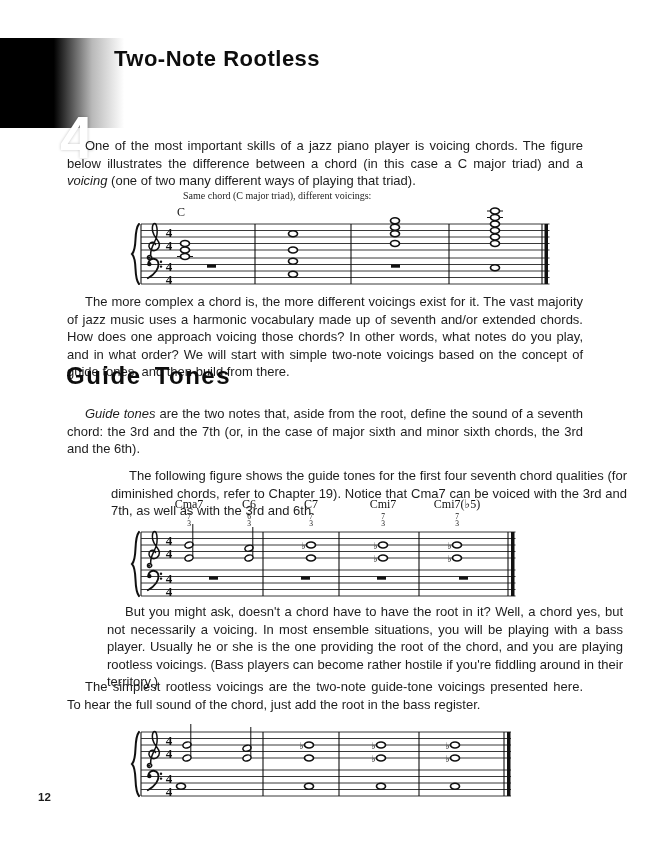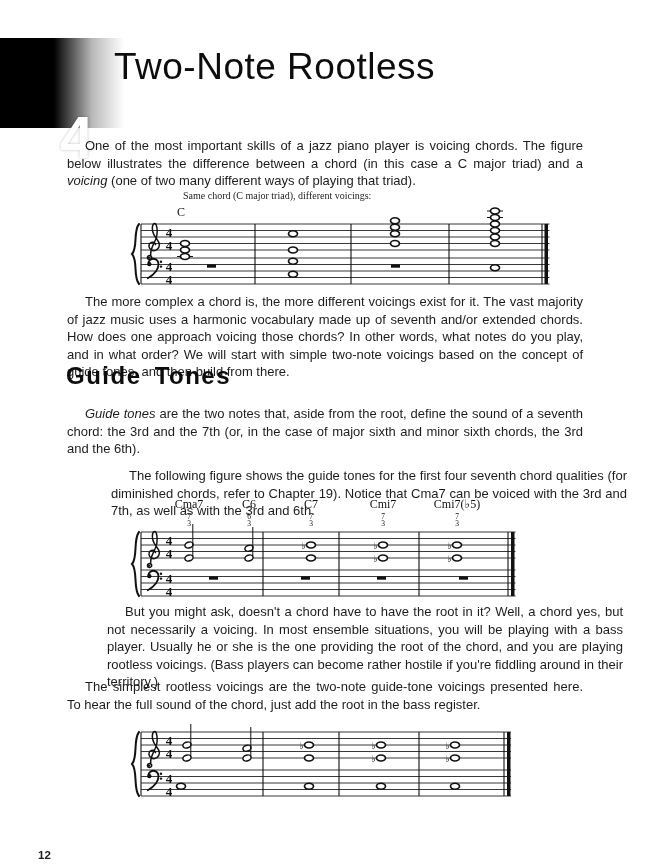--- a/index.html
+++ b/index.html
@@ -3,32 +3,32 @@
 <meta charset="utf-8">
 <style>
   html,body{margin:0;padding:0;background:#e8e8e8;}
   .page{position:relative;width:648px;height:864px;background:#ffffff;overflow:hidden;
         font-family:"Liberation Sans",sans-serif;color:#1d1d1d;}
   
   .chapter-bar{position:absolute;left:0;top:38px;width:128px;height:90px;
         background:linear-gradient(90deg,#000 0%,#000 42%,#b9b9b9 72%,#fff 97%);}
   .chapter-num{position:absolute;left:60px;top:70px;font-size:60px;font-weight:bold;
         color:#fff;line-height:1;text-shadow:0 0 3px rgba(0,0,0,.25);}
-  .title-line{position:absolute;font-weight:normal;font-size:37px;letter-spacing:.5px;color:#0d0d0d;line-height:1;}
+  .title-line{position:absolute;font-weight:bold;font-size:22px;letter-spacing:.5px;color:#0d0d0d;line-height:1;}
   .title-1{left:114px;top:48px;}
   .title-2{left:157px;top:83px;}
   
   .para{position:absolute;left:67px;width:516px;margin:0;font-size:13px;line-height:17.5px;
         text-align:justify;text-indent:18px;color:#1d1d1d;}
   .p1{top:137px;} .p2{top:293px;} .p3{top:405px;} .p4{top:467px;margin-left:44px;} .p5{top:603px;margin-left:40px;} .p6{top:678px;}
   .section-heading{position:absolute;left:66px;top:362px;margin:0;font-size:24px;font-weight:bold;
         letter-spacing:1.5px;word-spacing:5px;color:#0d0d0d;}
   .fig-caption{position:absolute;left:183px;top:190px;font-family:"Liberation Serif",serif;
         font-size:10px;color:#1d1d1d;}
-  .page-num{position:absolute;left:38px;top:849px;font-size:11.5px;font-weight:bold;}
+  .page-num{position:absolute;left:38px;top:791px;font-size:11.5px;font-weight:bold;}
   
   .fig{position:absolute;}
   .fig1{left:123px;top:198px;} .fig2{left:123px;top:494px;} .fig3{left:123px;top:712px;}
   .sline{stroke:#222;stroke-width:.9;}
   .bline{stroke:#111;stroke-width:1.1;}
   .mtext{font-family:"Liberation Serif",serif;fill:#111;}
   .tsig{font-family:"Liberation Serif",serif;font-weight:bold;font-size:13px;fill:#111;text-anchor:middle;}
   .chordlab{font-size:12px;text-anchor:middle;}
   .guide{font-size:7.5px;text-anchor:middle;}
   .flat{font-family:"DejaVu Sans",sans-serif;font-size:9px;fill:#111;text-anchor:middle;}

